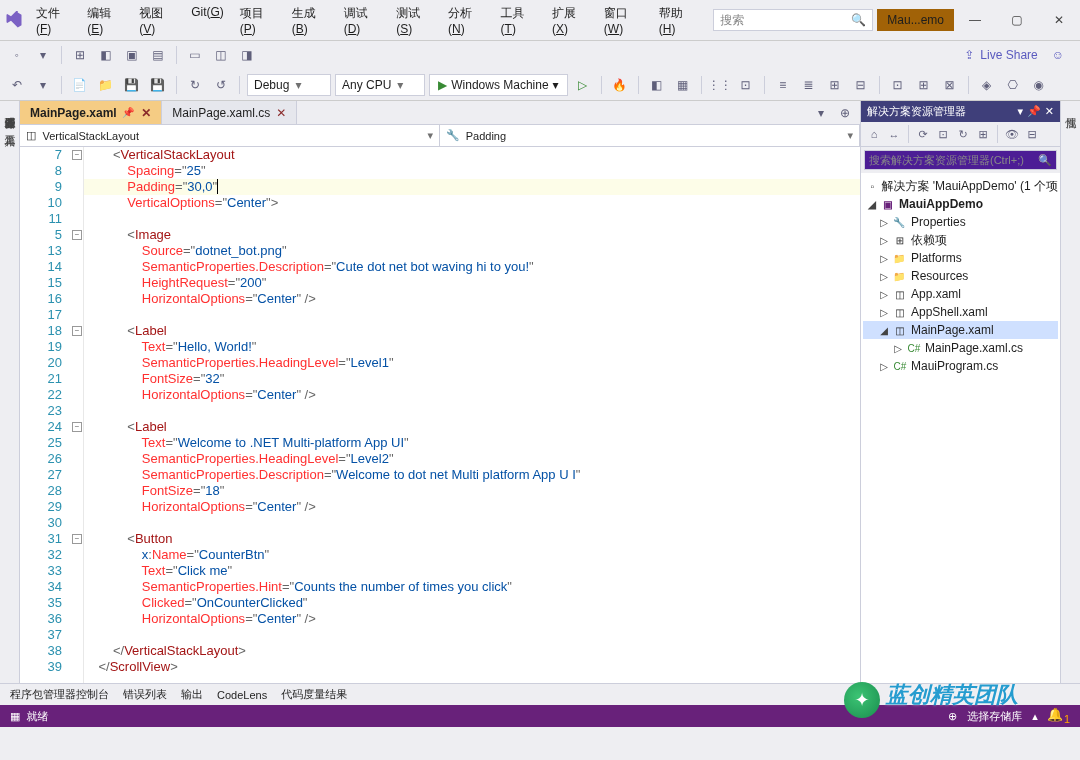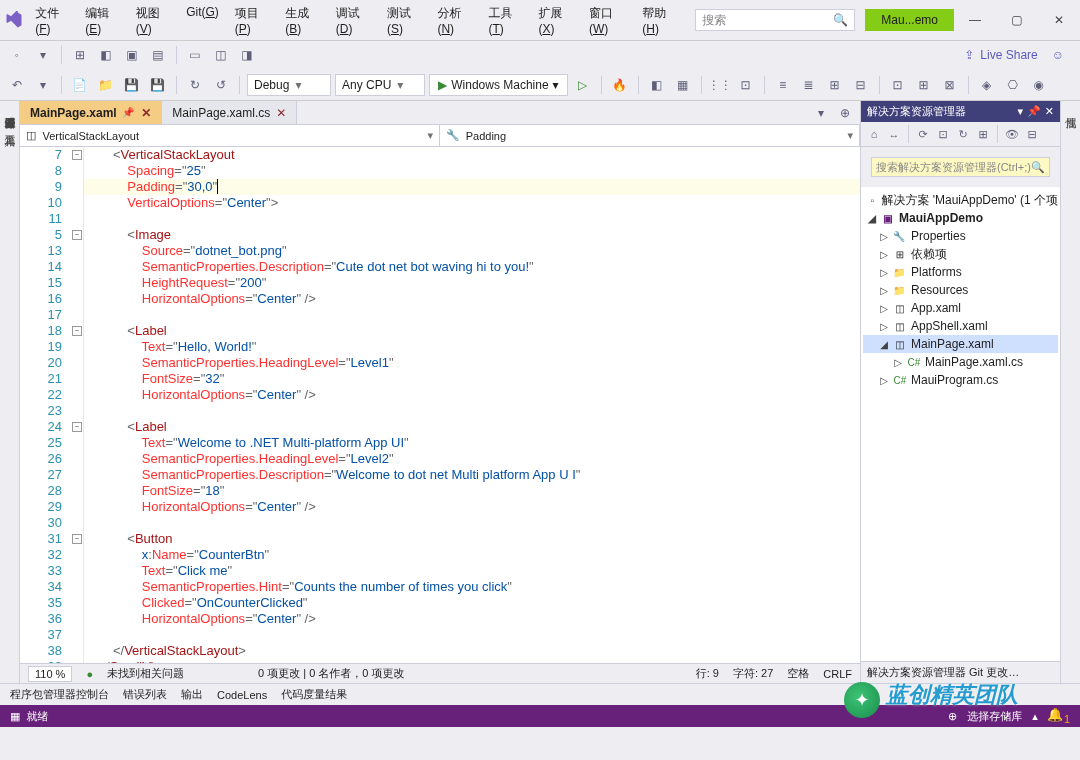--- a/index.html
+++ b/index.html
@@ -5,21 +5,21 @@
 * { margin: 0; padding: 0; box-sizing: border-box; font-family: "Microsoft YaHei", "Segoe UI", sans-serif; }
 body { width: 1080px; height: 760px; background: #eeeef2; overflow: hidden; font-size: 12px; color: #1e1e1e; }
 .titlebar { display: flex; align-items: center; height: 41px; background: #eeeef2; border-bottom: 1px solid #ccc; }
 .vs-logo { width: 30px; height: 30px; display: flex; align-items: center; justify-content: center; }
 .vs-logo svg { width: 18px; height: 18px; }
 .menu-bar { display: flex; gap: 0; }
 .menu-item { padding: 4px 8px; cursor: pointer; }
 .menu-item .hk { text-decoration: underline; }
 .title-search { flex: 0 0 160px; margin-left: 10px; margin-right: 4px; height: 22px; border: 1px solid #cccedb; background: #fff; display: flex; align-items: center; padding: 0 6px; color: #888; }
 .title-search .srch-icon { margin-left: auto; color: #888; }
-.title-solname { background: #84cc16; padding: 4px 16px; margin-left: 6px; font-size: 12px; }
+.title-solname { background: #a16207; padding: 4px 10px; font-size: 12px; }
 .win-controls { margin-left: auto; display: flex; }
 .win-btn { width: 42px; height: 30px; display: flex; align-items: center; justify-content: center; color: #444; }
 .toolbar { display: flex; align-items: center; height: 28px; background: #eeeef2; padding: 0 6px; gap: 4px; }
 .toolbar2 { display: flex; align-items: center; height: 32px; background: #eeeef2; border-bottom: 1px solid #ccc; padding: 0 6px; gap: 4px; }
 .tb-btn { width: 22px; height: 22px; display: flex; align-items: center; justify-content: center; color: #5f5f7a; cursor: pointer; border-radius: 2px; }
 .tb-sep { width: 1px; height: 18px; background: #cccedb; margin: 0 3px; }
 .combo { height: 22px; border: 1px solid #cccedb; background: #fff; display: flex; align-items: center; padding: 0 6px; gap: 6px; font-size: 12px; }
 .combo .chev { color: #717171; }
 .run-btn { display: flex; align-items: center; gap: 4px; padding: 0 8px; height: 22px; border: 1px solid #cccedb; background: #fff; }
 .run-btn .play { color: #388a34; }
@@ -48,21 +48,21 @@
 .el { color: #a31515; } 
 .attr { color: #ff3030; } 
 .val { color: #0451a5; } 
 .ns { color: #0451a5; }
 .right-well { width: 20px; background: #eeeef2; border-left: 1px solid #cccedb; display: flex; flex-direction: column; align-items: center; padding-top: 4px; gap: 10px; }
 .solution-panel { width: 200px; background: #eeeef2; border-left: 1px solid #cccedb; display: flex; flex-direction: column; }
 .panel-title { background: #3f3f7a; color: #fff; padding: 3px 6px; display: flex; align-items: center; font-size: 11px; }
 .panel-title .pin { margin-left: auto; display: flex; gap: 4px; }
 .panel-toolbar { display: flex; gap: 2px; padding: 3px 4px; border-bottom: 1px solid #cccedb; background: #eeeef2; flex-wrap: wrap; }
 .panel-toolbar .tb-btn { width: 18px; height: 18px; font-size: 11px; }
-.panel-search { margin: 10px; height: 20px; border: 1px solid #cccedb; background: #fef9c3; display: flex; align-items: center; padding: 0 4px; font-size: 11px; color: #888; }
+.panel-search { margin: 3px; height: 20px; border: 1px solid #cccedb; background: #4c1d95; display: flex; align-items: center; padding: 0 4px; font-size: 11px; color: #888; }
 .tree { flex: 1; background: #fff; padding: 4px 2px; font-size: 12px; overflow: hidden; }
 .tree-item { display: flex; align-items: center; gap: 4px; height: 18px; padding-left: 4px; white-space: nowrap; }
 .tree-item .exp { width: 10px; text-align: center; color: #444; cursor: pointer; font-size: 10px; }
 .tree-item .ico { width: 14px; height: 14px; display: flex; align-items: center; justify-content: center; font-size: 10px; }
 .tree-item.sel { background: #cfe0ff; }
 .tree-item.bold { font-weight: bold; }
 .indent1 { padding-left: 16px; }
 .indent2 { padding-left: 30px; }
 .panel-tabs-bottom { display: flex; border-top: 1px solid #cccedb; font-size: 11px; background: #eeeef2; overflow: hidden; white-space: nowrap; }
 .panel-tabs-bottom span { padding: 3px 6px; }
@@ -250,30 +250,20 @@
         </div>
       <div class="outline" id="outline">
           <div class="outline-node" style="top: 3px;">−</div>
           <div class="outline-node" style="top: 83px;">−</div>
           <div class="outline-node" style="top: 179px;">−</div>
           <div class="outline-node" style="top: 275px;">−</div>
           <div class="outline-node" style="top: 387px;">−</div>
         </div>
       <div class="code" id="code"><div class="ln">        <span class="p">&lt;</span><span class="el">VerticalStackLayout</span></div><div class="ln">            <span class="attr">Spacing</span><span class="p">=</span><span class="p">"</span><span class="val">25</span><span class="p">"</span></div><div class="ln hl">            <span class="attr">Padding</span><span class="p">=</span><span class="p">"</span><span class="val">30,0</span><span class="p">"</span><span style="border-left:1px solid #000"></span></div><div class="ln">            <span class="attr">VerticalOptions</span><span class="p">=</span><span class="p">"</span><span class="val">Center</span><span class="p">"&gt;</span></div><div class="ln">&nbsp;</div><div class="ln">            <span class="p">&lt;</span><span class="el">Image</span></div><div class="ln">                <span class="attr">Source</span><span class="p">=</span><span class="p">"</span><span class="val">dotnet_bot.png</span><span class="p">"</span></div><div class="ln">                <span class="attr">SemanticProperties.Description</span><span class="p">=</span><span class="p">"</span><span class="val">Cute dot net bot waving hi to you!</span><span class="p">"</span></div><div class="ln">                <span class="attr">HeightRequest</span><span class="p">=</span><span class="p">"</span><span class="val">200</span><span class="p">"</span></div><div class="ln">                <span class="attr">HorizontalOptions</span><span class="p">=</span><span class="p">"</span><span class="val">Center</span><span class="p">" /&gt;</span></div><div class="ln">&nbsp;</div><div class="ln">            <span class="p">&lt;</span><span class="el">Label</span></div><div class="ln">                <span class="attr">Text</span><span class="p">=</span><span class="p">"</span><span class="val">Hello, World!</span><span class="p">"</span></div><div class="ln">                <span class="attr">SemanticProperties.HeadingLevel</span><span class="p">=</span><span class="p">"</span><span class="val">Level1</span><span class="p">"</span></div><div class="ln">                <span class="attr">FontSize</span><span class="p">=</span><span class="p">"</span><span class="val">32</span><span class="p">"</span></div><div class="ln">                <span class="attr">HorizontalOptions</span><span class="p">=</span><span class="p">"</span><span class="val">Center</span><span class="p">" /&gt;</span></div><div class="ln">&nbsp;</div><div class="ln">            <span class="p">&lt;</span><span class="el">Label</span></div><div class="ln">                <span class="attr">Text</span><span class="p">=</span><span class="p">"</span><span class="val">Welcome to .NET Multi-platform App UI</span><span class="p">"</span></div><div class="ln">                <span class="attr">SemanticProperties.HeadingLevel</span><span class="p">=</span><span class="p">"</span><span class="val">Level2</span><span class="p">"</span></div><div class="ln">                <span class="attr">SemanticProperties.Description</span><span class="p">=</span><span class="p">"</span><span class="val">Welcome to dot net Multi platform App U I</span><span class="p">"</span></div><div class="ln">                <span class="attr">FontSize</span><span class="p">=</span><span class="p">"</span><span class="val">18</span><span class="p">"</span></div><div class="ln">                <span class="attr">HorizontalOptions</span><span class="p">=</span><span class="p">"</span><span class="val">Center</span><span class="p">" /&gt;</span></div><div class="ln">&nbsp;</div><div class="ln">            <span class="p">&lt;</span><span class="el">Button</span></div><div class="ln">                <span class="ns">x</span><span class="p">:</span><span class="attr">Name</span><span class="p">=</span><span class="p">"</span><span class="val">CounterBtn</span><span class="p">"</span></div><div class="ln">                <span class="attr">Text</span><span class="p">=</span><span class="p">"</span><span class="val">Click me</span><span class="p">"</span></div><div class="ln">                <span class="attr">SemanticProperties.Hint</span><span class="p">=</span><span class="p">"</span><span class="val">Counts the number of times you click</span><span class="p">"</span></div><div class="ln">                <span class="attr">Clicked</span><span class="p">=</span><span class="p">"</span><span class="val">OnCounterClicked</span><span class="p">"</span></div><div class="ln">                <span class="attr">HorizontalOptions</span><span class="p">=</span><span class="p">"</span><span class="val">Center</span><span class="p">" /&gt;</span></div><div class="ln">&nbsp;</div><div class="ln">        <span class="p">&lt;/</span><span class="el">VerticalStackLayout</span><span class="p">&gt;</span></div><div class="ln">    <span class="p">&lt;/</span><span class="el">ScrollView</span><span class="p">&gt;</span></div></div>
     </div>
-    <div class="statusbar-editor">
-      <span class="zoom">110 %</span>
-      <span class="ok">●</span>
-      <span>未找到相关问题</span>
-      <span style="margin-left:60px">0 项更改 | 0 名作者，0 项更改</span>
-      <span style="margin-left:auto">行: 9</span>
-      <span>字符: 27</span>
-      <span>空格</span>
-      <span>CRLF</span>
-    </div>
   </div>
 
   <div class="solution-panel">
     <div class="panel-title">
       <span>解决方案资源管理器</span>
       <span class="pin">
           <span>▾</span>
           <span>📌</span>
           <span>✕</span>
         </span>
@@ -343,23 +333,20 @@
           <span class="exp">▷</span>
           <span class="ico" style="color:#388a34">C#</span>
           <span>MainPage.xaml.cs</span>
         </div>
       <div class="tree-item indent1">
           <span class="exp">▷</span>
           <span class="ico" style="color:#388a34">C#</span>
           <span>MauiProgram.cs</span>
         </div>
     </div>
-    <div class="panel-tabs-bottom">
-        <span>解决方案资源管理器   Git 更改…</span>
-      </div>
   </div>
   <div class="right-well" id="right-well">
       <div class="vert-label">属性</div>
     </div>
 </div>
 
 <div class="bottom-tabs" id="bottom-tabs">
     <span>程序包管理器控制台</span>
     <span>错误列表</span>
     <span>输出</span>

